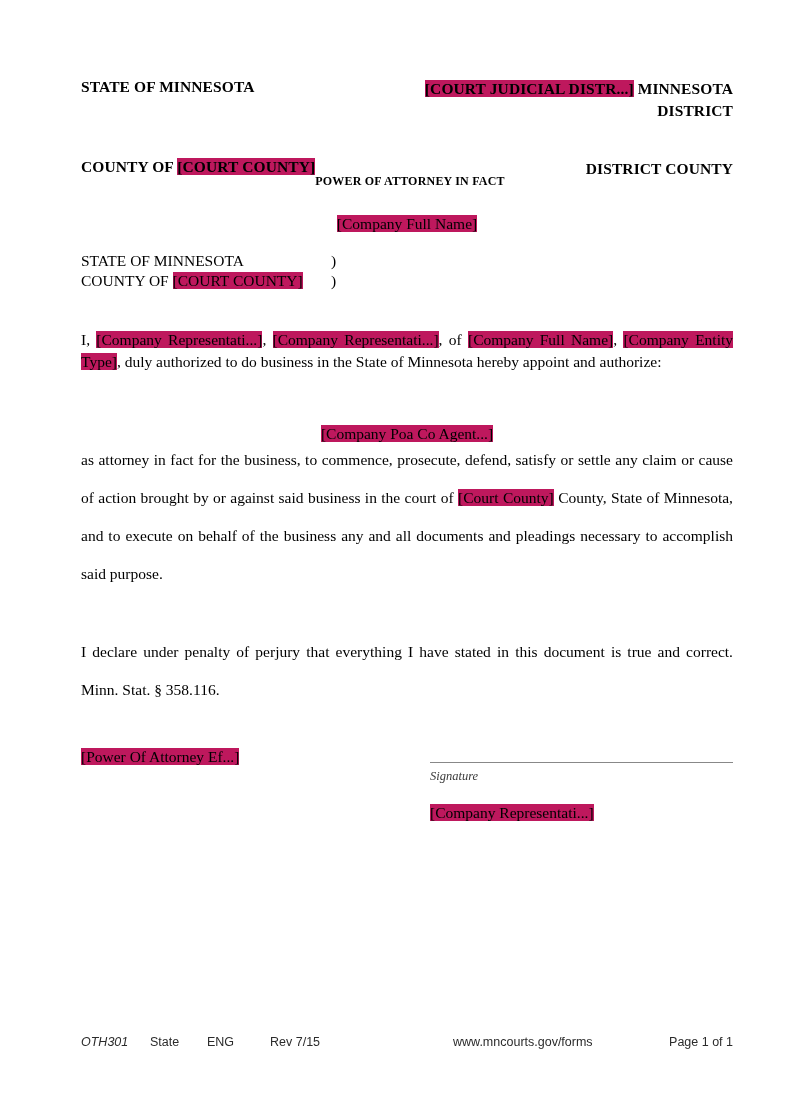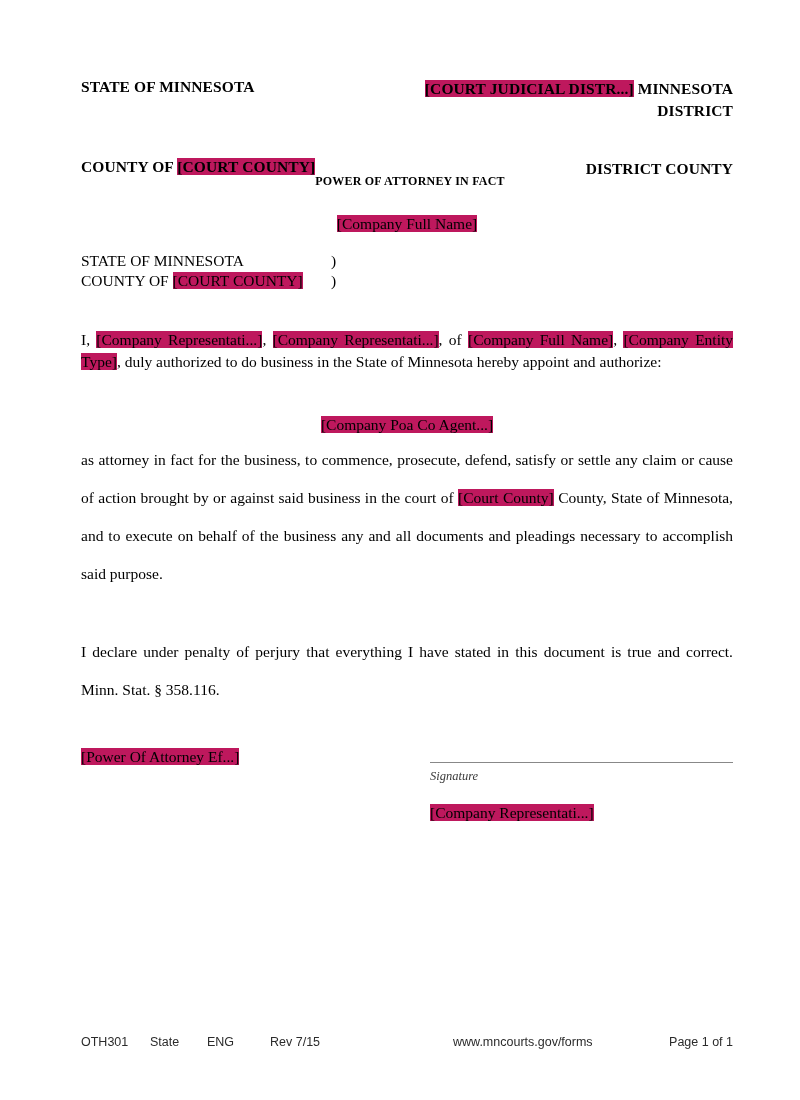--- a/index.html
+++ b/index.html
@@ -105,21 +105,21 @@
     text-align: justify;
     text-justify: inter-word;
   }
   .para-appoint {
     top: 329px;
     line-height: 1.42;
   }
   .agent-line {
     position: absolute;
     left: 81px;
-    top: 416px;
+    top: 425px;
     width: 652px;
     text-align: center;
     font-size: 15.5px;
   }
   .para-powers {
     top: 441px;
     line-height: 2.45;
   }
   .para-declare {
     top: 633px;
@@ -165,21 +165,21 @@
     height: 18px;
     font-family: "Liberation Sans", "DejaVu Sans", sans-serif;
     font-size: 12.5px;
     color: #2b2b2b;
   }
   .footer span {
     position: absolute;
     top: 0;
     white-space: nowrap;
   }
-  .f-form   { left: 0px; }
+  .f-form   { left: 0px; font-style: italic; }
   .f-state  { left: 69px; }
   .f-lang   { left: 126px; }
   .f-rev    { left: 189px; }
   .f-url    { left: 344px; margin-left: 28px; }
   .f-page   { right: 0px; }
 </style>
 </head>
 <body>
 
 <div class="page">

